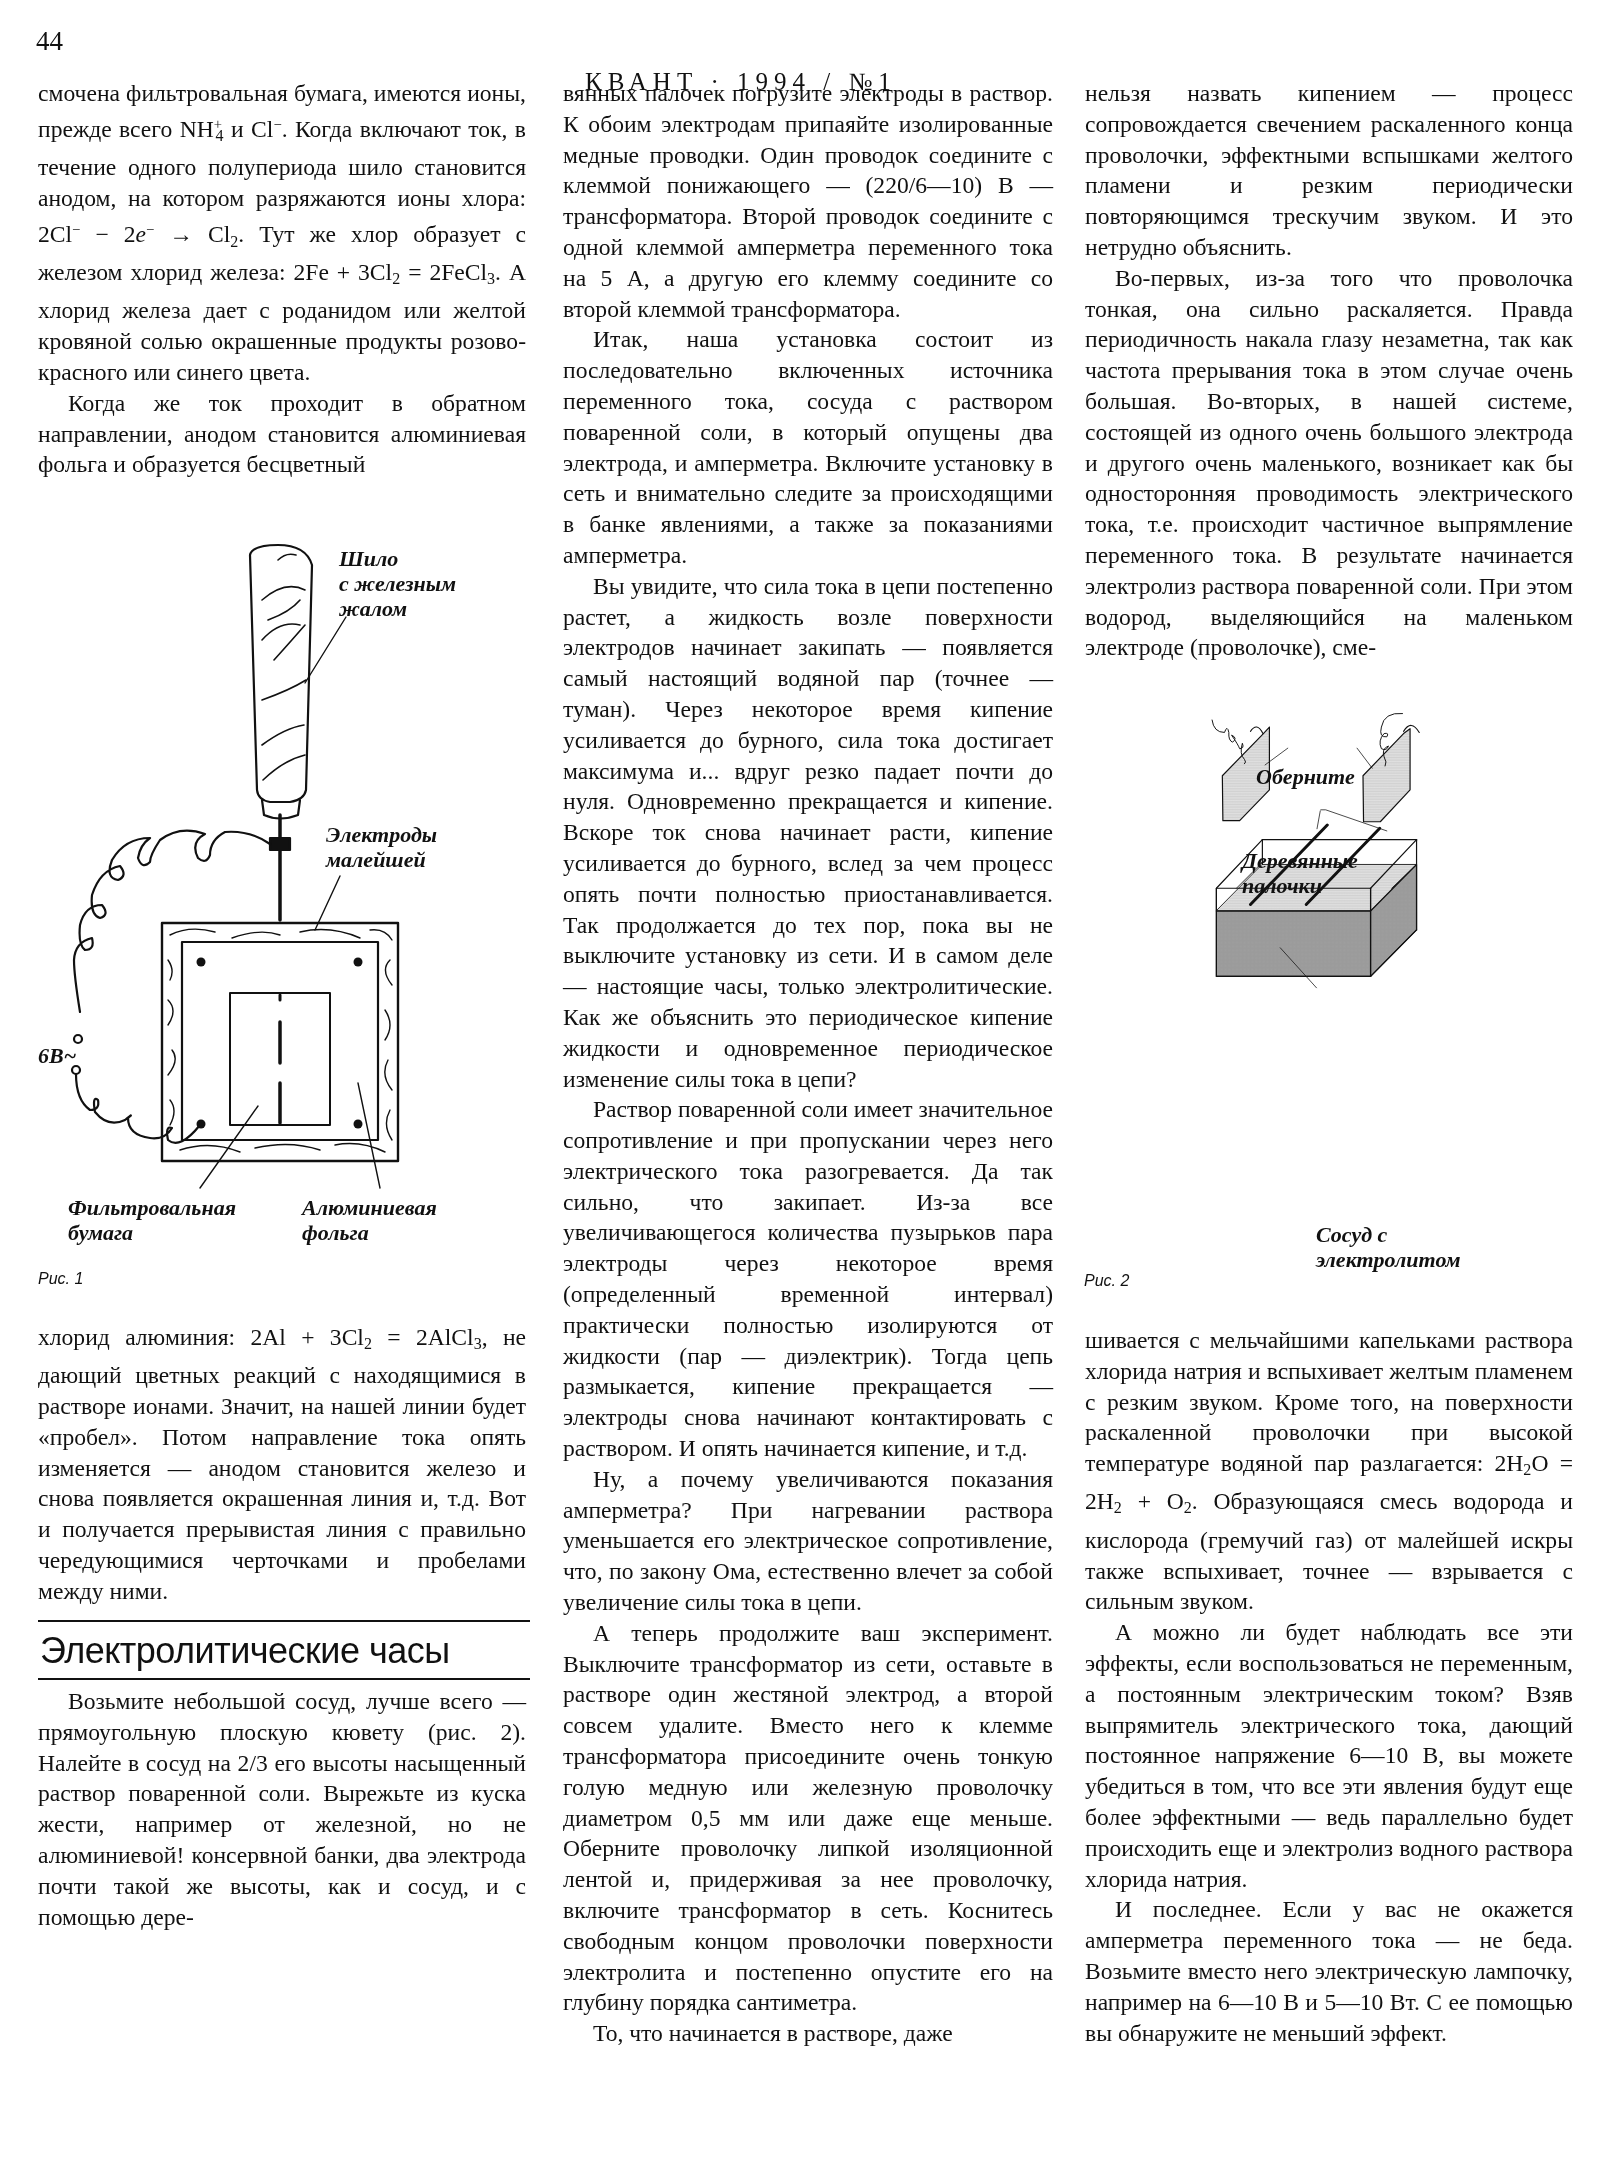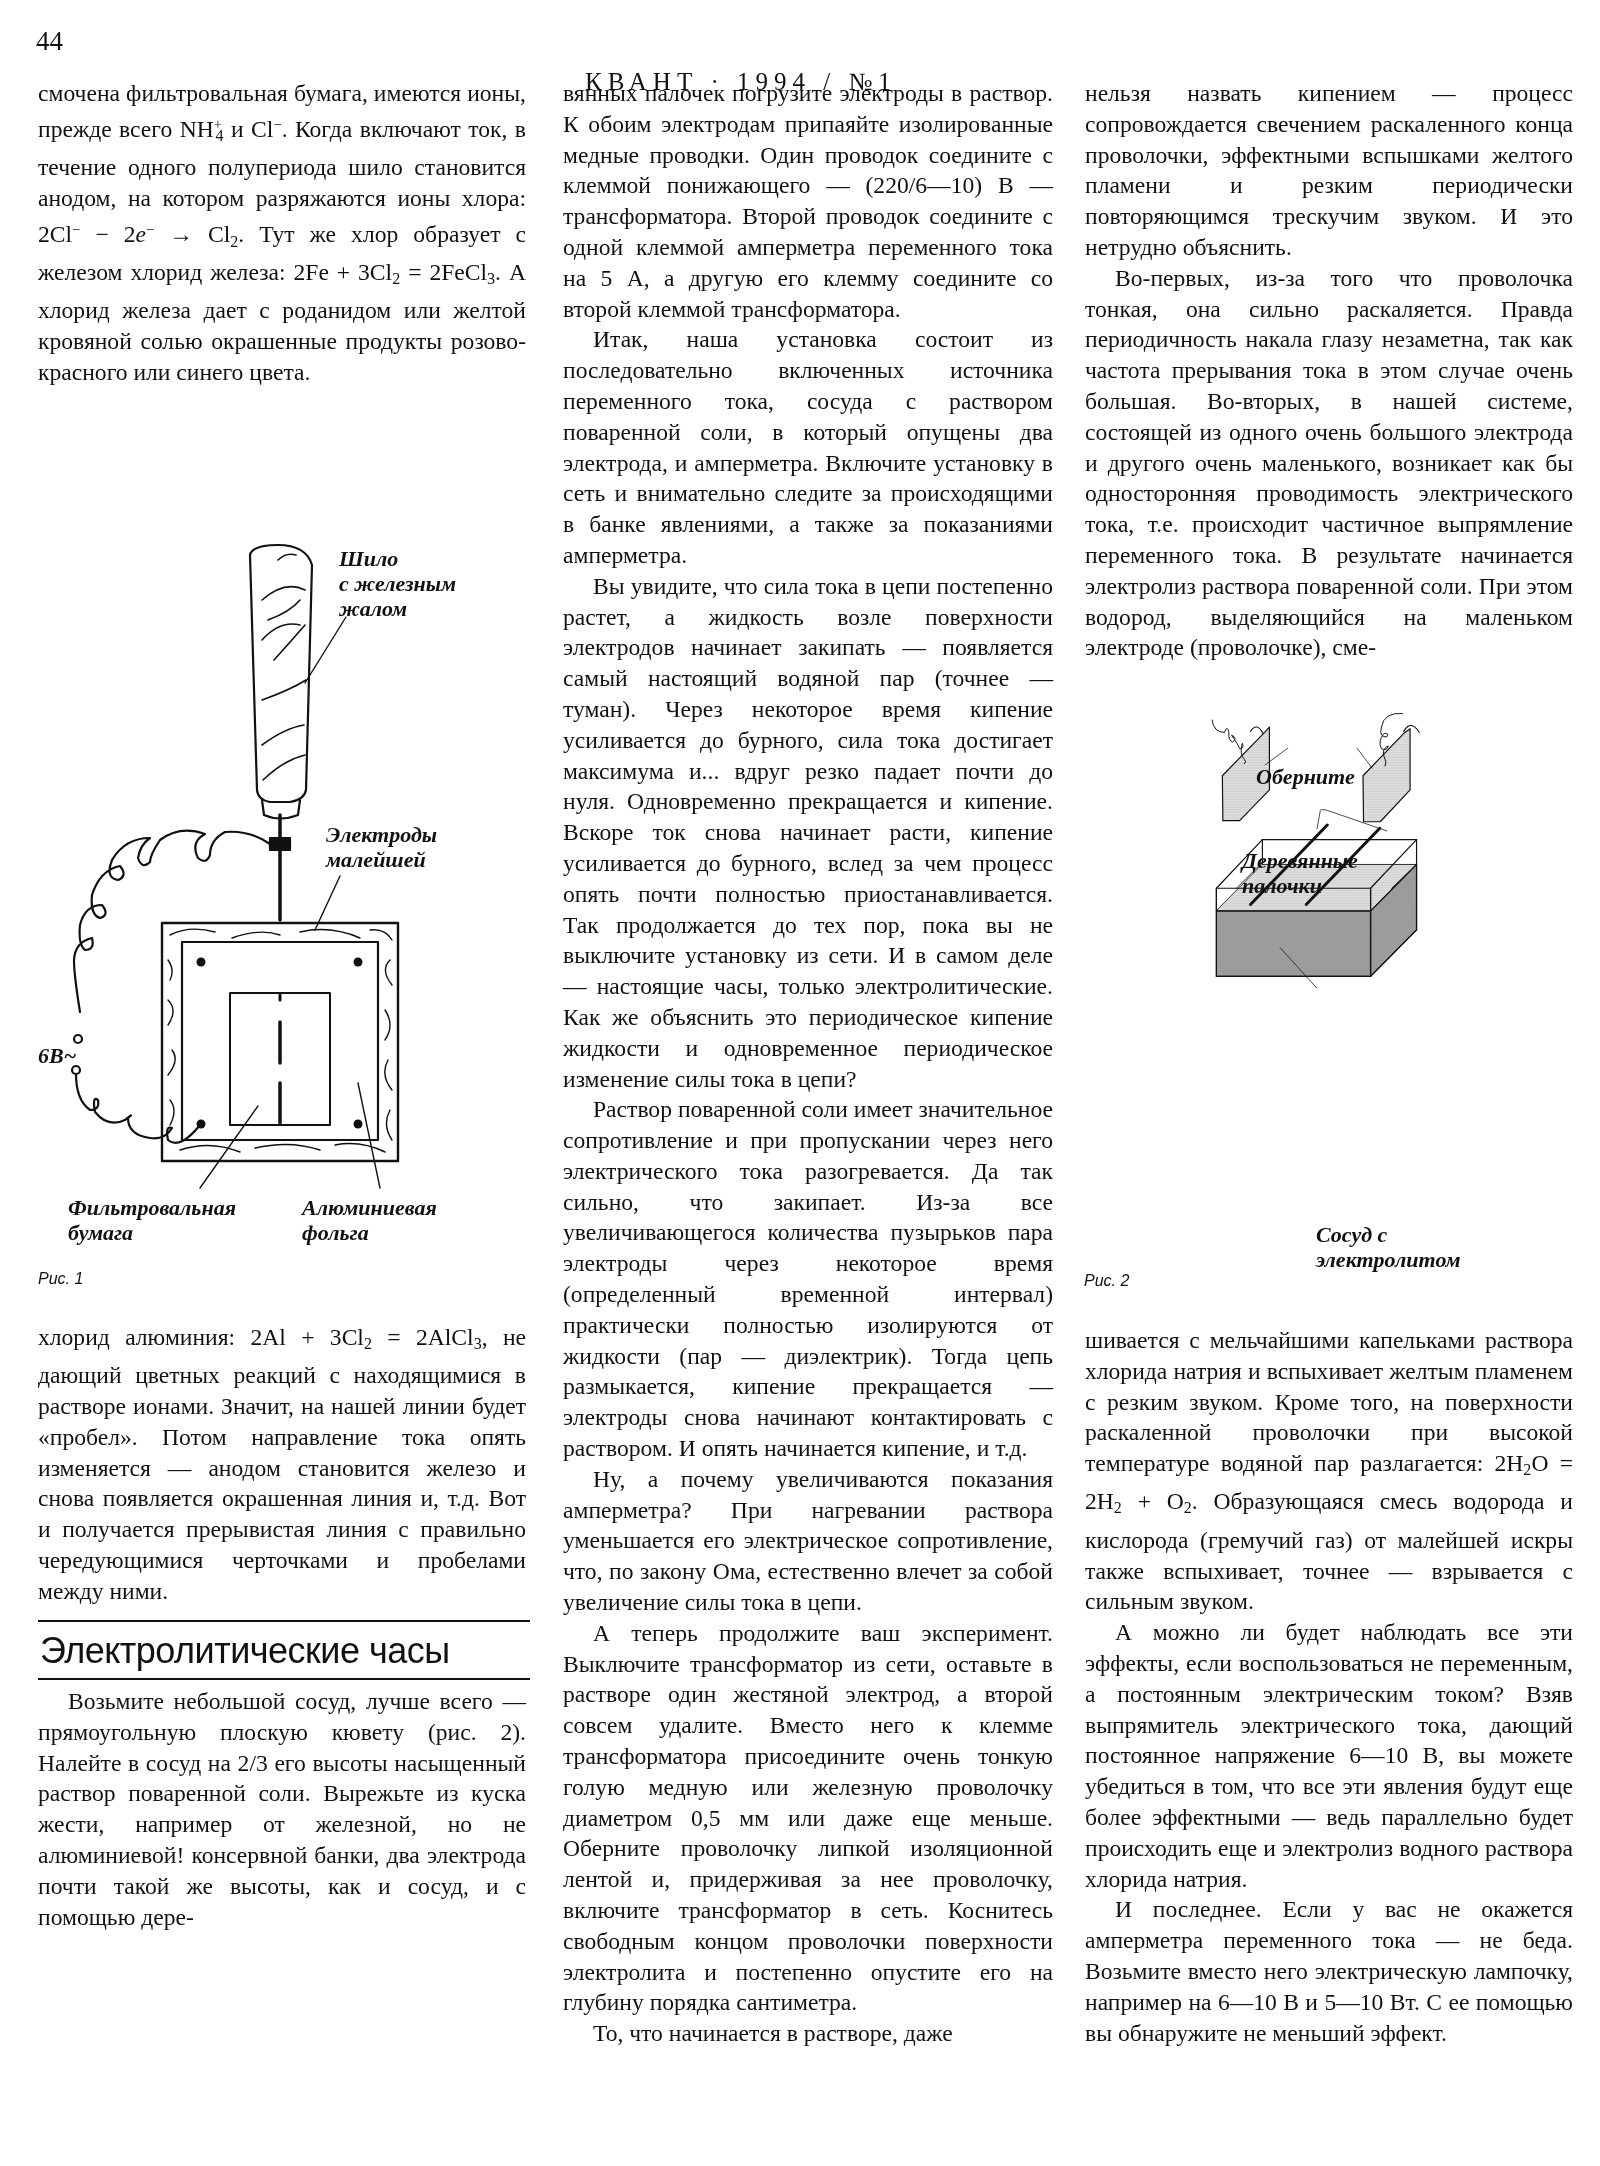--- a/index.html
+++ b/index.html
@@ -51,20 +51,21 @@
   svg.fig { position: absolute; overflow: visible; }
 </style>
 </head>
 <body>
 
 <div class="page-number">44</div>
 <div class="running-head">КВАНТ · 1994 / №1</div>
 
 <div class="col col1a">
   <p><span>смочена фильтровальная бумага, имеются ионы, прежде всего NH</span><span class="sup">+</span><span class="sub" style="margin-left:-0.4em">4</span><span> и Cl</span><span class="sup">−</span><span>. Когда включают ток, в течение одного полупериода шило становится анодом, на котором разряжаются ионы хлора: 2Cl</span><span class="sup">−</span><span> − 2</span><span class="it">e</span><span class="sup">−</span><span> → Cl</span><span class="sub">2</span><span>. Тут же хлор образует с железом хлорид железа: 2Fe + 3Cl</span><span class="sub">2</span><span> = 2FeCl</span><span class="sub">3</span><span>. А хлорид железа дает с роданидом или желтой кровяной солью окрашенные продукты розово-красного или синего цвета.</span></p>
+  <p class="ind">Когда же ток проходит в обратном направлении, анодом становится алюминиевая фольга и образуется бесцветный</p>
 </div>
 
 <svg class="fig" width="540" height="780" style="left:0;top:520px" viewBox="0 520 540 780">
   <g fill="none" stroke="#111" stroke-width="2.2" stroke-linecap="round" stroke-linejoin="round">
 
     <path d="M250,555 Q252,545 278,545 Q306,545 312,565 L306,790 Q304,800 290,802 L270,802 Q258,800 257,790 Z"></path>
     <path d="M262,600 Q285,580 305,590 M262,640 Q280,620 300,625 M274,660 Q292,640 305,625 M262,700 Q290,690 306,680 M262,745 Q285,728 304,725 M263,780 Q284,760 305,755 M268,620 Q290,612 300,600 M278,560 Q286,552 296,555" stroke-width="1.6"></path>
     <path d="M262,800 L264,815 Q280,822 298,815 L300,800"></path>
 
     <line x1="280" y1="815" x2="280" y2="920" stroke-width="3.5"></line>

